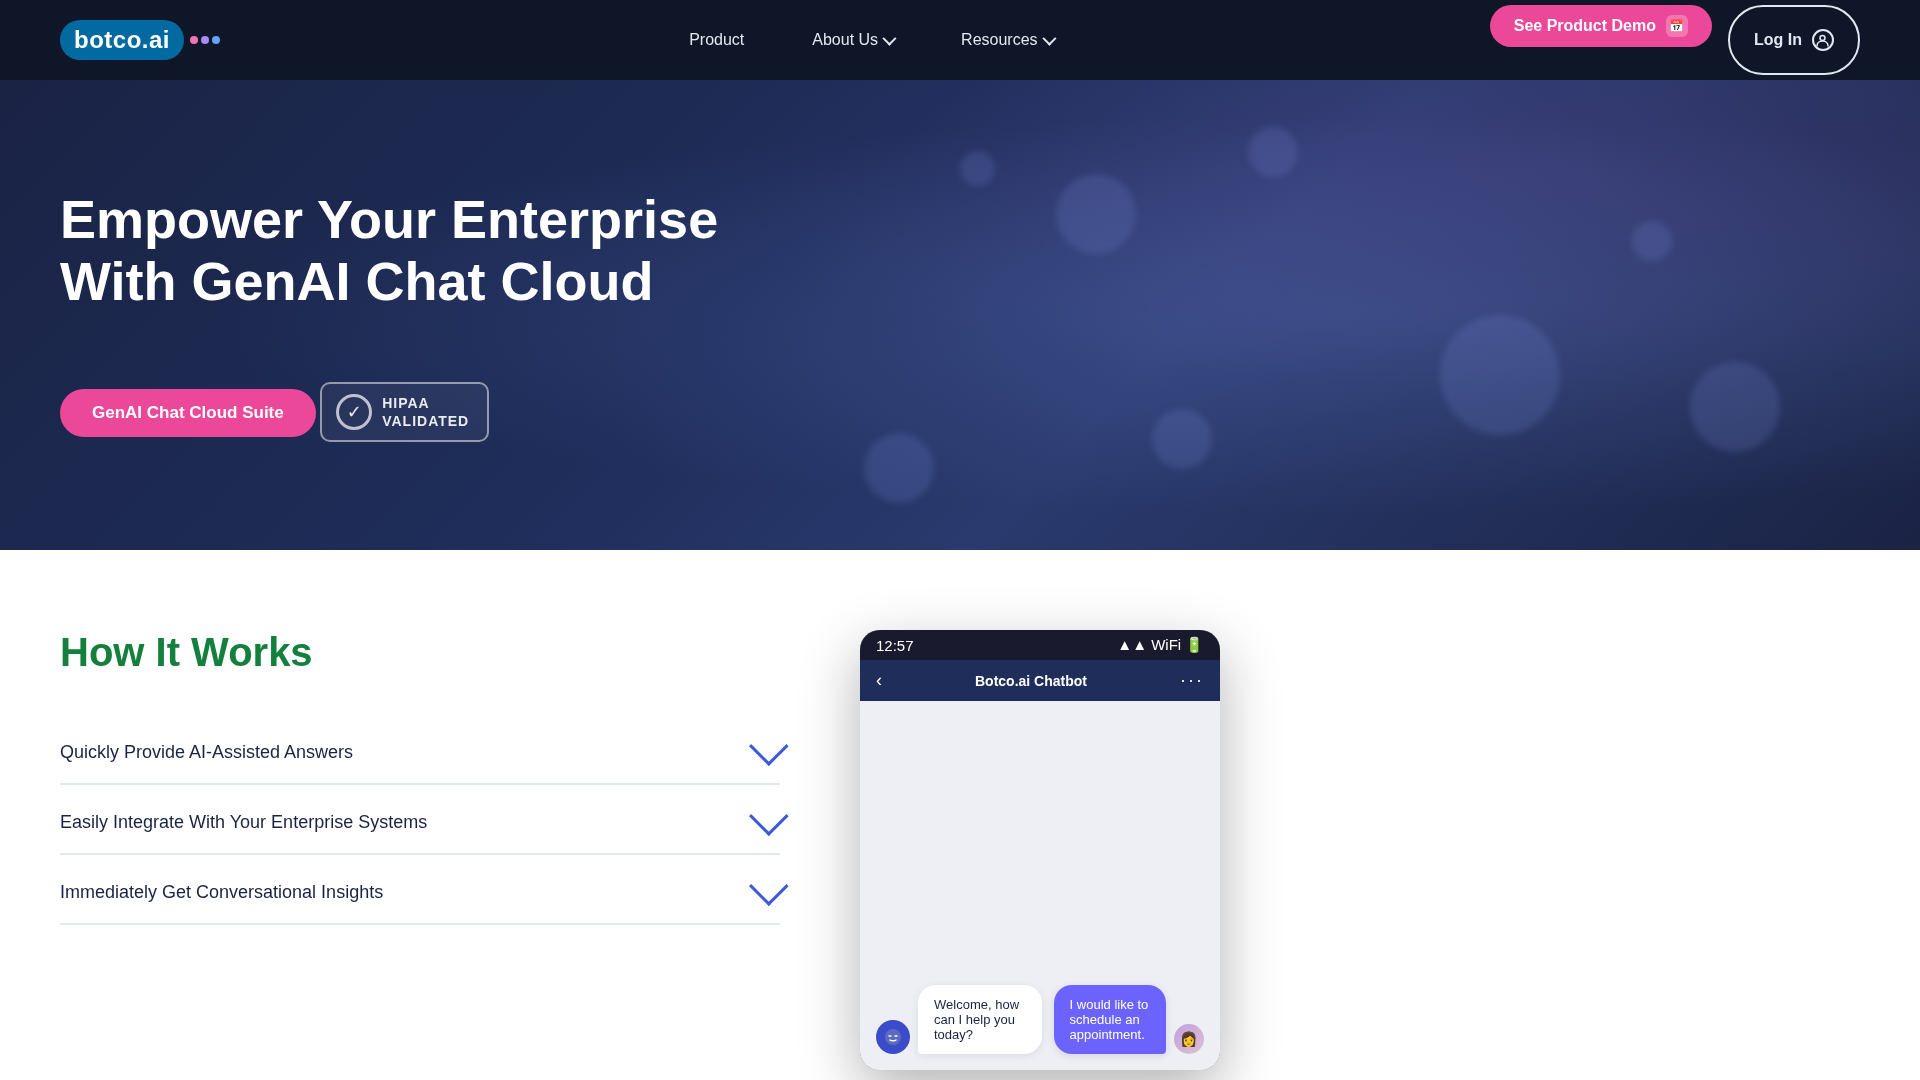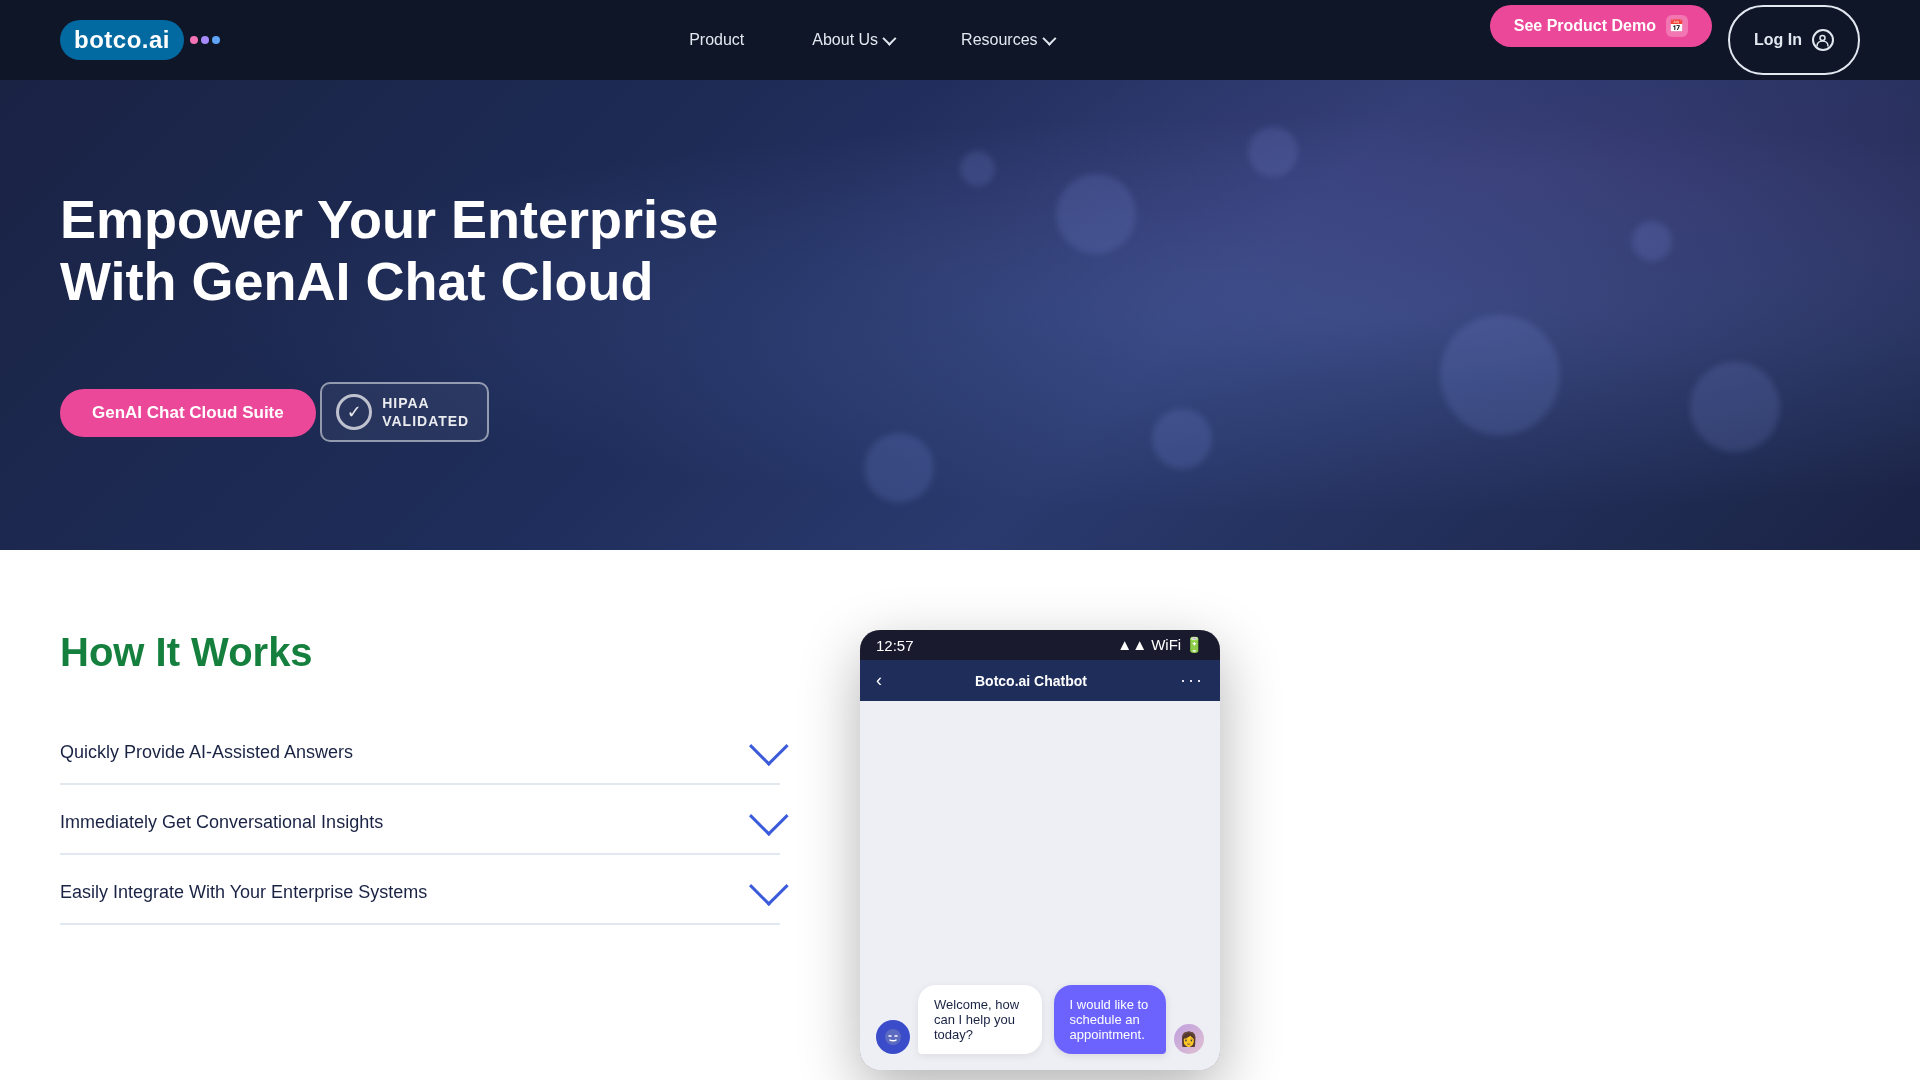--- a/index.html
+++ b/index.html
@@ -435,28 +435,28 @@
 
     <div class="accordion-item">
       <div class="accordion-header">
         <span class="accordion-label">Quickly Provide AI-Assisted Answers</span>
         <div class="chevron-down-blue"></div>
       </div>
     </div>
 
     <div class="accordion-item">
       <div class="accordion-header">
-        <span class="accordion-label">Immediately Get Conversational Insights</span>
+        <span class="accordion-label">Easily Integrate With Your Enterprise Systems</span>
         <div class="chevron-down-blue"></div>
       </div>
     </div>
 
     <div class="accordion-item">
       <div class="accordion-header">
-        <span class="accordion-label">Easily Integrate With Your Enterprise Systems</span>
+        <span class="accordion-label">Immediately Get Conversational Insights</span>
         <div class="chevron-down-blue"></div>
       </div>
     </div>
   </div>
 
   <div class="phone-panel">
     <div class="phone-mockup">
       <div class="phone-screen">
         <div class="phone-status-bar">
           <span>12:57</span>

